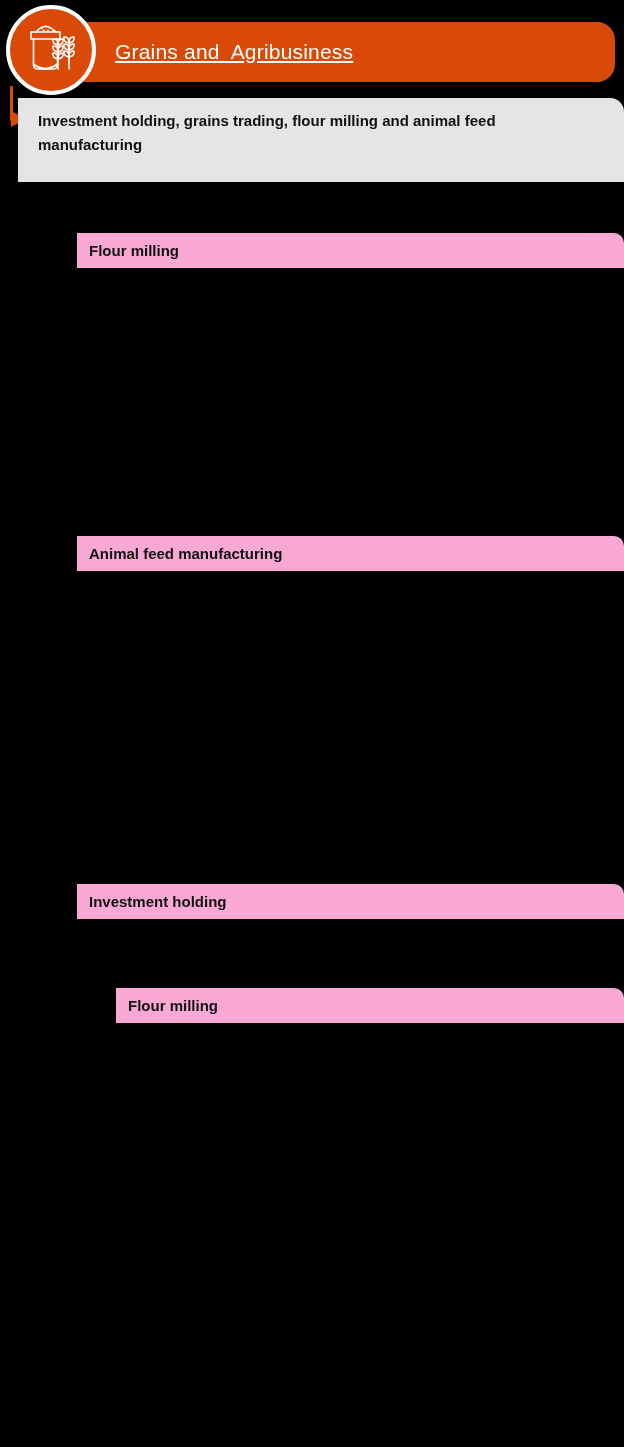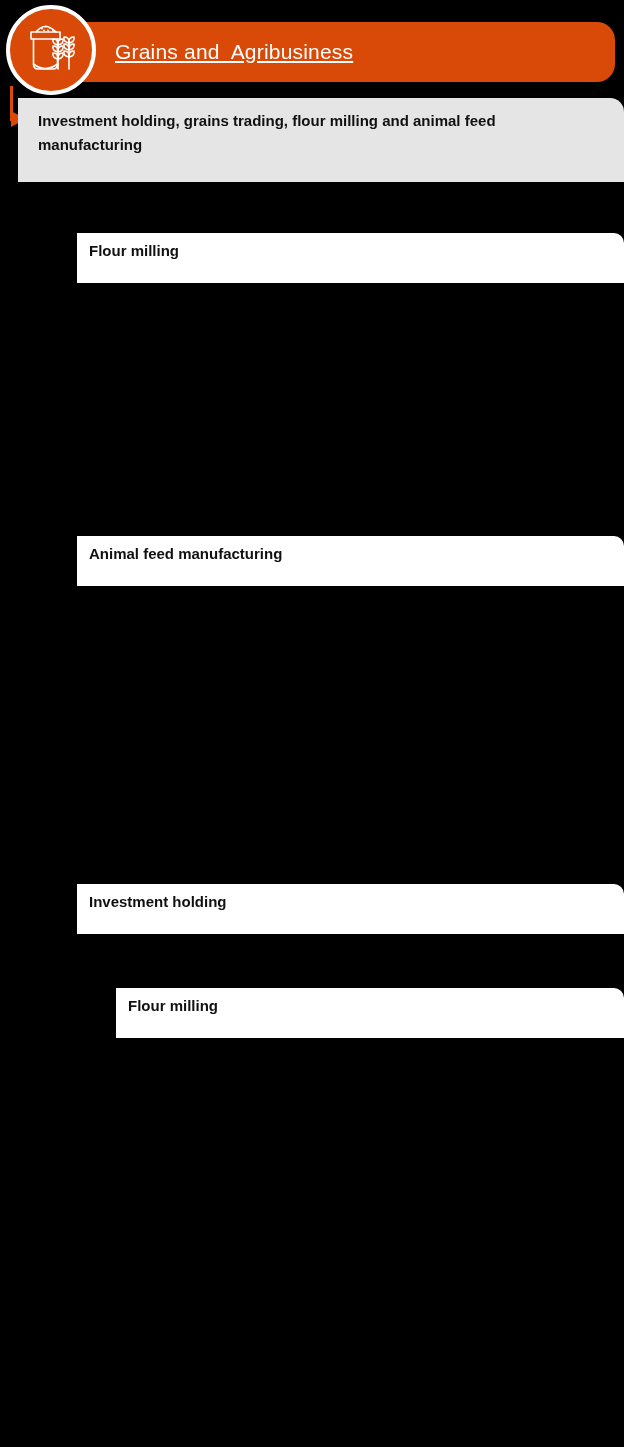--- a/index.html
+++ b/index.html
@@ -103,22 +103,22 @@
     width: 560px;
     color: #111111;
     font-size: 15px;
     font-weight: bold;
     line-height: 24px;
   }
 
   
   .bar {
     position: absolute;
-    height: 50px;
-    background: #ffffff;
+    height: 35px;
+    background: #f9a8d4;
     border-radius: 0 10px 0 0;
     box-sizing: border-box;
   }
   .bar-label {
     position: absolute;
     left: 12px;
     top: 0;
     height: 35px;
     line-height: 35px;
     color: #111111;

